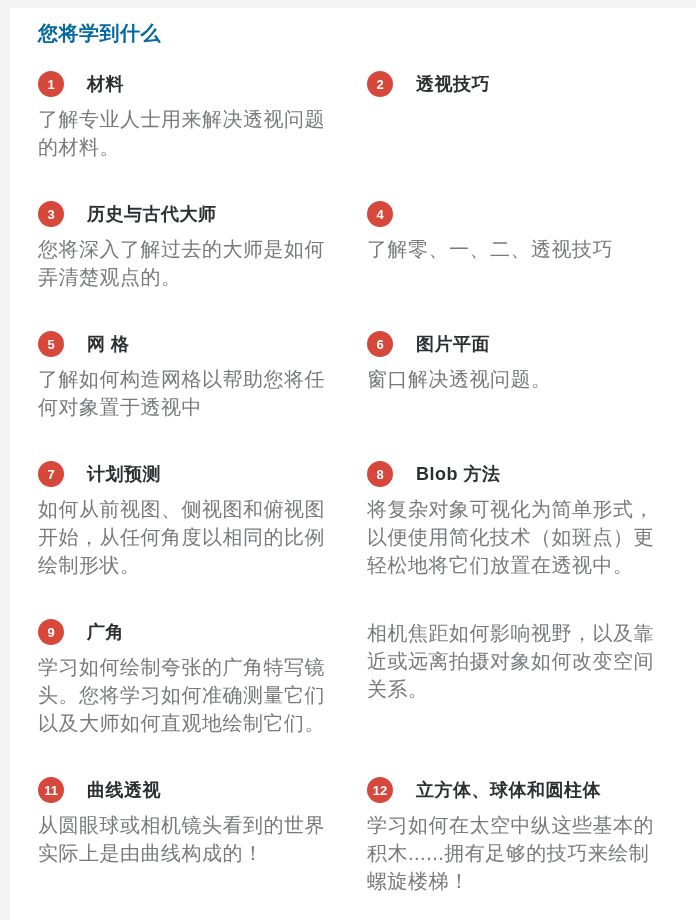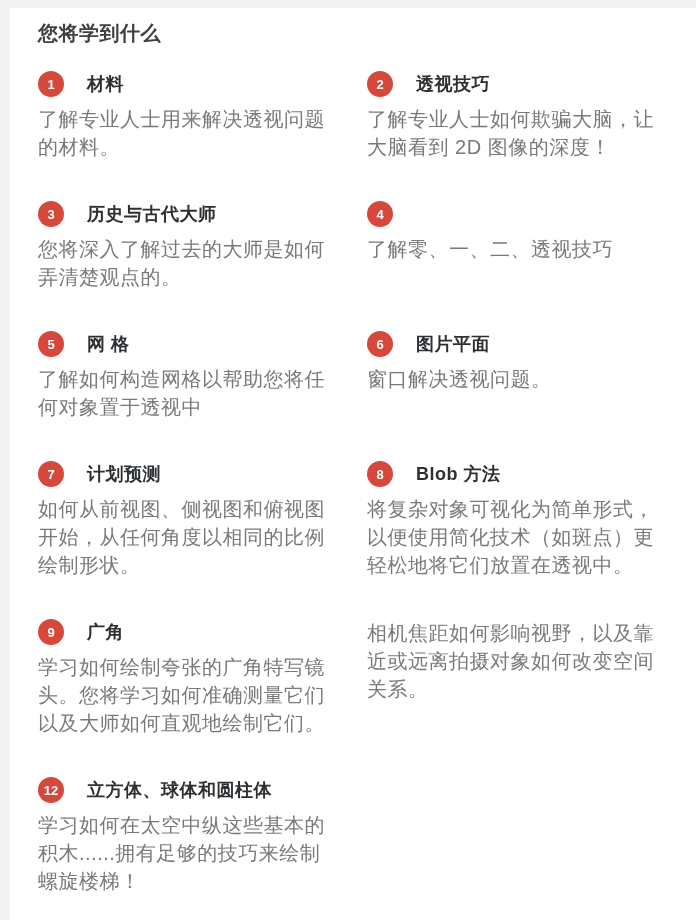--- a/index.html
+++ b/index.html
@@ -17,21 +17,21 @@
     left: 10px;
     top: 8px;
     width: 686px;
     min-height: 912px;
     background: #ffffff;
     padding: 12px 36px 30px 28px;
   }
   .section-title {
     font-size: 20px;
     font-weight: 700;
-    color: #404040;
+    color: #0369a1;
     letter-spacing: 0.5px;
     margin-bottom: 24px;
   }
   .learn-grid {
     display: grid;
     grid-template-columns: 1fr 1fr;
     column-gap: 36px;
     row-gap: 40px;
   }
   .item-head {
@@ -81,21 +81,20 @@
       <span class="item-title">材料</span>
     </div>
     <div class="item-desc">了解专业人士用来解决透视问题的材料。</div>
   </div>
 
   <div class="item">
     <div class="item-head">
       <span class="badge">2</span>
       <span class="item-title">透视技巧</span>
     </div>
-    <div class="item-desc">了解专业人士如何欺骗大脑，让大脑看到 2D 图像的深度！</div>
   </div>
 
   <div class="item">
     <div class="item-head">
       <span class="badge">3</span>
       <span class="item-title">历史与古代大师</span>
     </div>
     <div class="item-desc">您将深入了解过去的大师是如何弄清楚观点的。</div>
   </div>
 
@@ -143,20 +142,27 @@
       <span class="badge">9</span>
       <span class="item-title">广角</span>
     </div>
     <div class="item-desc">学习如何绘制夸张的广角特写镜头。您将学习如何准确测量它们以及大师如何直观地绘制它们。</div>
   </div>
 
   <div class="item">
     <div class="item-desc">相机焦距如何影响视野，以及靠近或远离拍摄对象如何改变空间关系。</div>
   </div>
 
+  <div class="item">
+    <div class="item-head">
+      <span class="badge">11</span>
+      <span class="item-title">曲线透视</span>
+    </div>
+    <div class="item-desc">从圆眼球或相机镜头看到的世界实际上是由曲线构成的！</div>
+  </div>
 
   <div class="item">
     <div class="item-head">
       <span class="badge">12</span>
       <span class="item-title">立方体、球体和圆柱体</span>
     </div>
     <div class="item-desc">学习如何在太空中纵这些基本的积木......拥有足够的技巧来绘制螺旋楼梯！</div>
   </div>
 
 </div>

